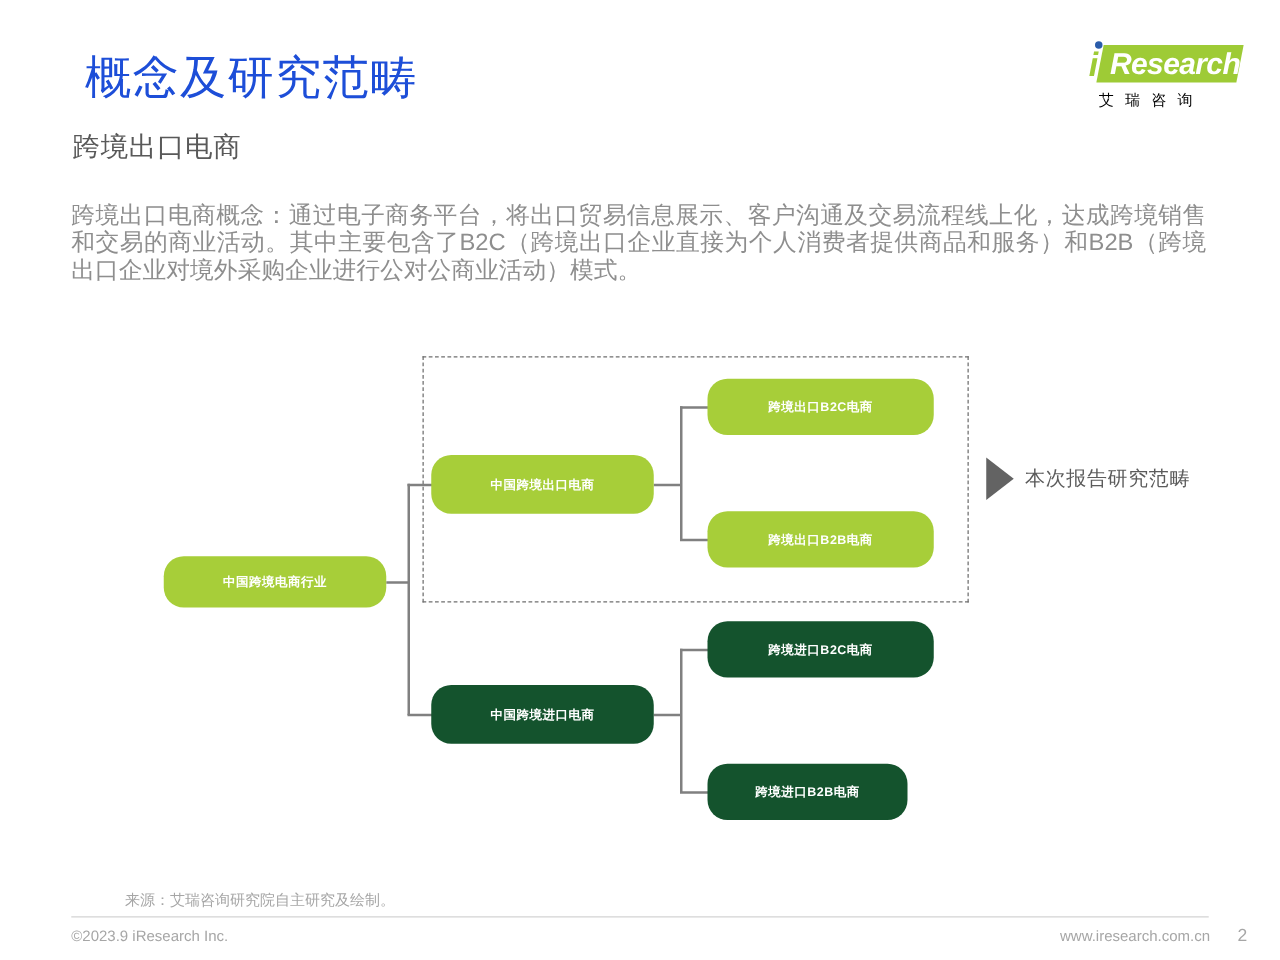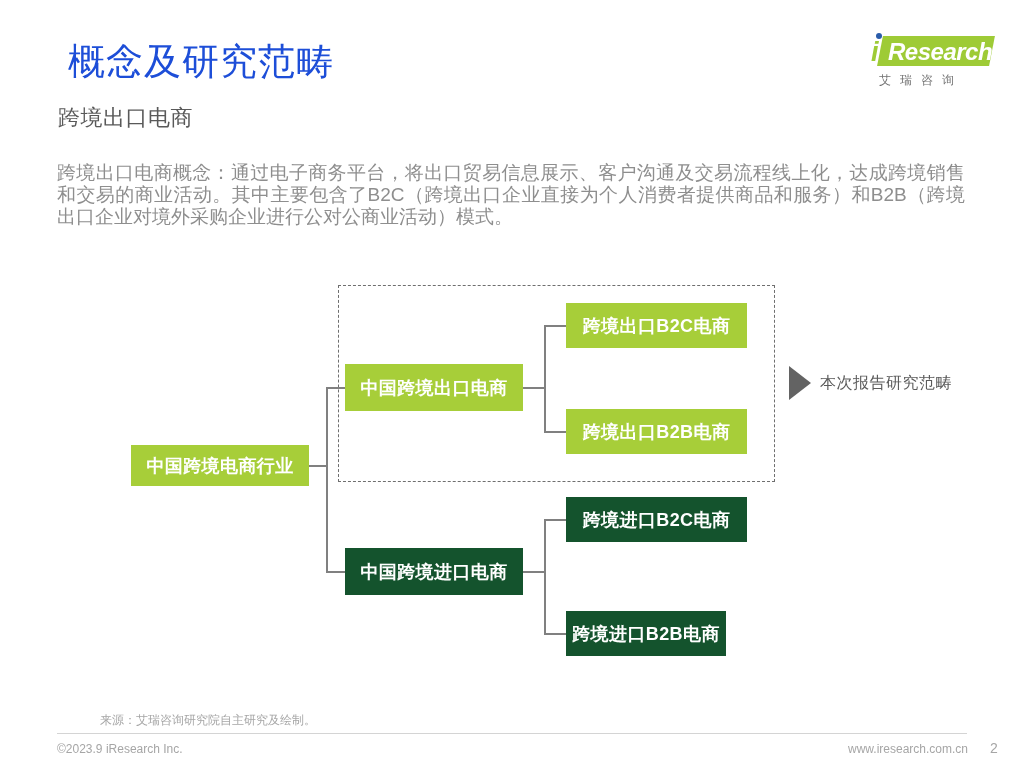--- a/index.html
+++ b/index.html
@@ -89,21 +89,21 @@
     color: #ffffff;
     line-height: 28px;
     letter-spacing: -0.5px;
   }
   .logo-cn {
     position: absolute;
     left: 13px;
     top: 42px;
     width: 110px;
     font-size: 12px;
-    color: #737373;
+    color: #000000;
     letter-spacing: 9px;
     white-space: nowrap;
   }
 
   
   .intro {
     position: absolute;
     left: 57px;
     top: 162px;
     width: 908px;
@@ -119,23 +119,23 @@
     left: 0px;
     top: 0px;
     width: 1024px;
     height: 768px;
     pointer-events: none;
   }
   .diagram > * { pointer-events: auto; }
 
   .node {
     position: absolute;
-    border-radius: 0;
+    border-radius: 16px;
     color: #ffffff;
-    font-size: 18px;
+    font-size: 10px;
     font-weight: bold;
     letter-spacing: 0.4px;
     display: flex;
     align-items: center;
     justify-content: center;
     white-space: nowrap;
     box-sizing: border-box;
   }
   .node.green { background: #a7ce39; }
   .node.grey  { background: #14532d; }

